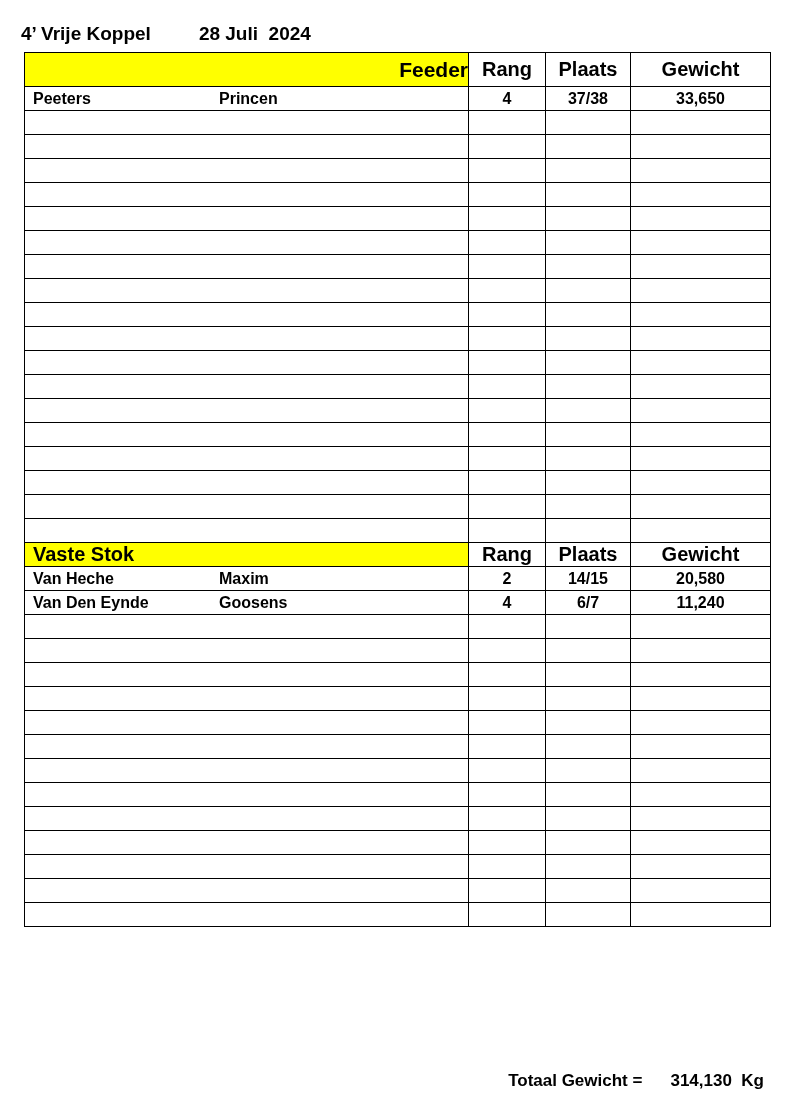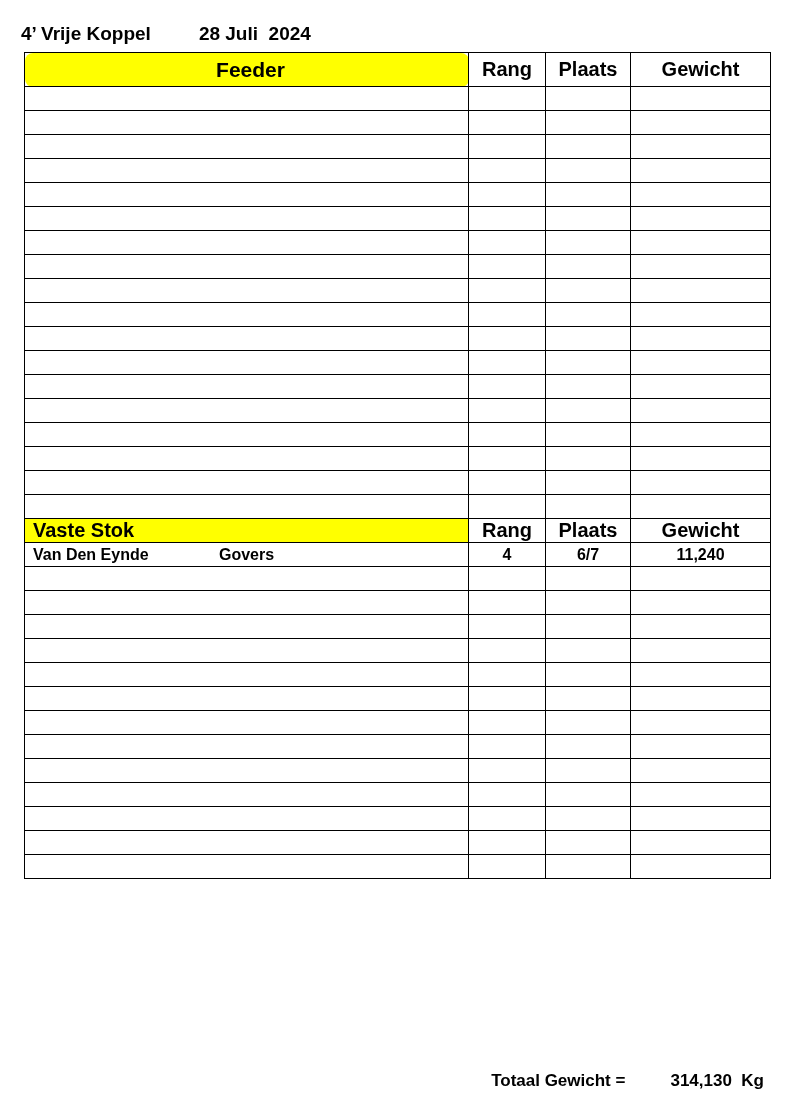--- a/index.html
+++ b/index.html
@@ -29,36 +29,35 @@
     padding: 0;
     height: 24px;
     font-weight: bold;
     overflow: hidden;
     white-space: nowrap;
     vertical-align: middle;
   }
   .main-header th { height: 34px; font-size: 20px; text-align: center; }
   th.section-title {
     background: var(--hl, #FFFF00);
-    text-align: center; padding-left: 8px;
+    text-align: right; padding-left: 8px;
     font-size: 21px;
-    border-radius: 8px;
   }
   .sub-header td { font-size: 20px; text-align: center; }
   .sub-header td.section-sub {
     background: var(--hl, #FFFF00);
     text-align: left; padding-left: 8px;
   }
   .data-row td { font-size: 16px; text-align: center; }
   td.name-cell { text-align: left; padding-left: 8px; }
   .n1 { display: inline-block; width: 186px; }
   .empty-row td { height: 24px; }
   .footer {
     position: absolute; top: 1071px; left: 24px; width: 740px;
-    display: flex; justify-content: flex-end; gap: 45px;
+    display: flex; justify-content: flex-end; gap: 28px;
     font-size: 17px; font-weight: bold;
     white-space: pre;
   }
 </style>
 </head>
 <body>
 
 <div class="title-bar">
   <span>4’ Vrije Koppel</span>
   <span>28 Juli  2024</span>
@@ -73,20 +72,26 @@
   </colgroup>
   <tbody>
     <tr class="main-header">
       <th class="section-title">Feeder</th>
       <th>Rang</th>
       <th>Plaats</th>
       <th>Gewicht</th>
     </tr>
   </tbody>
   <tbody>
+      <tr class="data-row">
+        <td class="name-cell"><span class="n1">Peeters</span><span class="n2">Princen</span></td>
+        <td>4</td>
+        <td>37/38</td>
+        <td>33,650</td>
+      </tr>
       <tr class="empty-row">
         <td></td>
         <td></td>
         <td></td>
         <td></td>
       </tr>
       <tr class="empty-row">
         <td></td>
         <td></td>
         <td></td>
@@ -192,21 +197,27 @@
   <tbody>
     <tr class="sub-header">
       <td class="section-sub">Vaste Stok</td>
       <td>Rang</td>
       <td>Plaats</td>
       <td>Gewicht</td>
     </tr>
   </tbody>
   <tbody>
       <tr class="data-row">
-        <td class="name-cell"><span class="n1">Van Den Eynde</span><span class="n2">Govers</span></td>
+        <td class="name-cell"><span class="n1">Van Heche</span><span class="n2">Maxim</span></td>
+        <td>2</td>
+        <td>14/15</td>
+        <td>20,580</td>
+      </tr>
+      <tr class="data-row">
+        <td class="name-cell"><span class="n1">Van Den Eynde</span><span class="n2">Goosens</span></td>
         <td>4</td>
         <td>6/7</td>
         <td>11,240</td>
       </tr>
       <tr class="empty-row">
         <td></td>
         <td></td>
         <td></td>
         <td></td>
       </tr>

